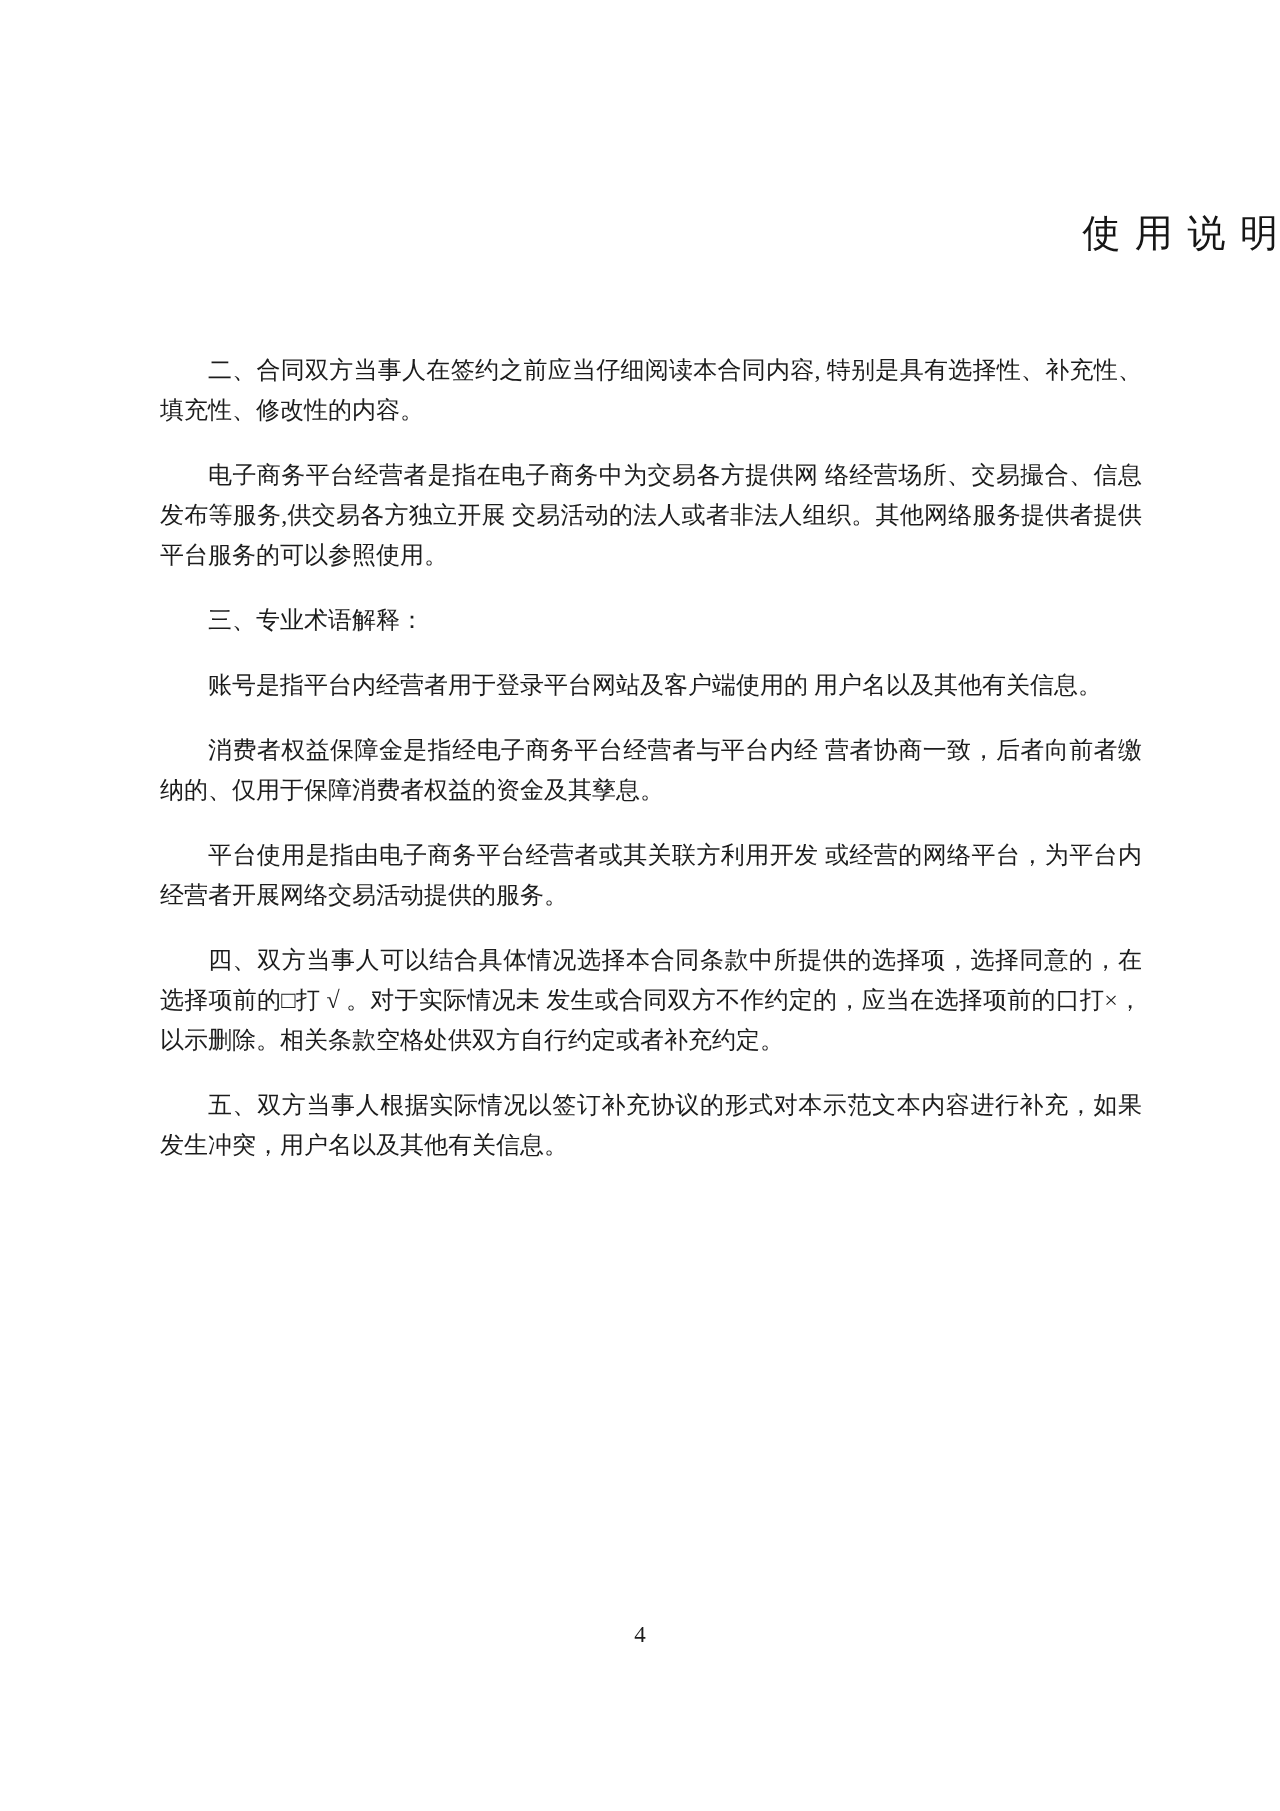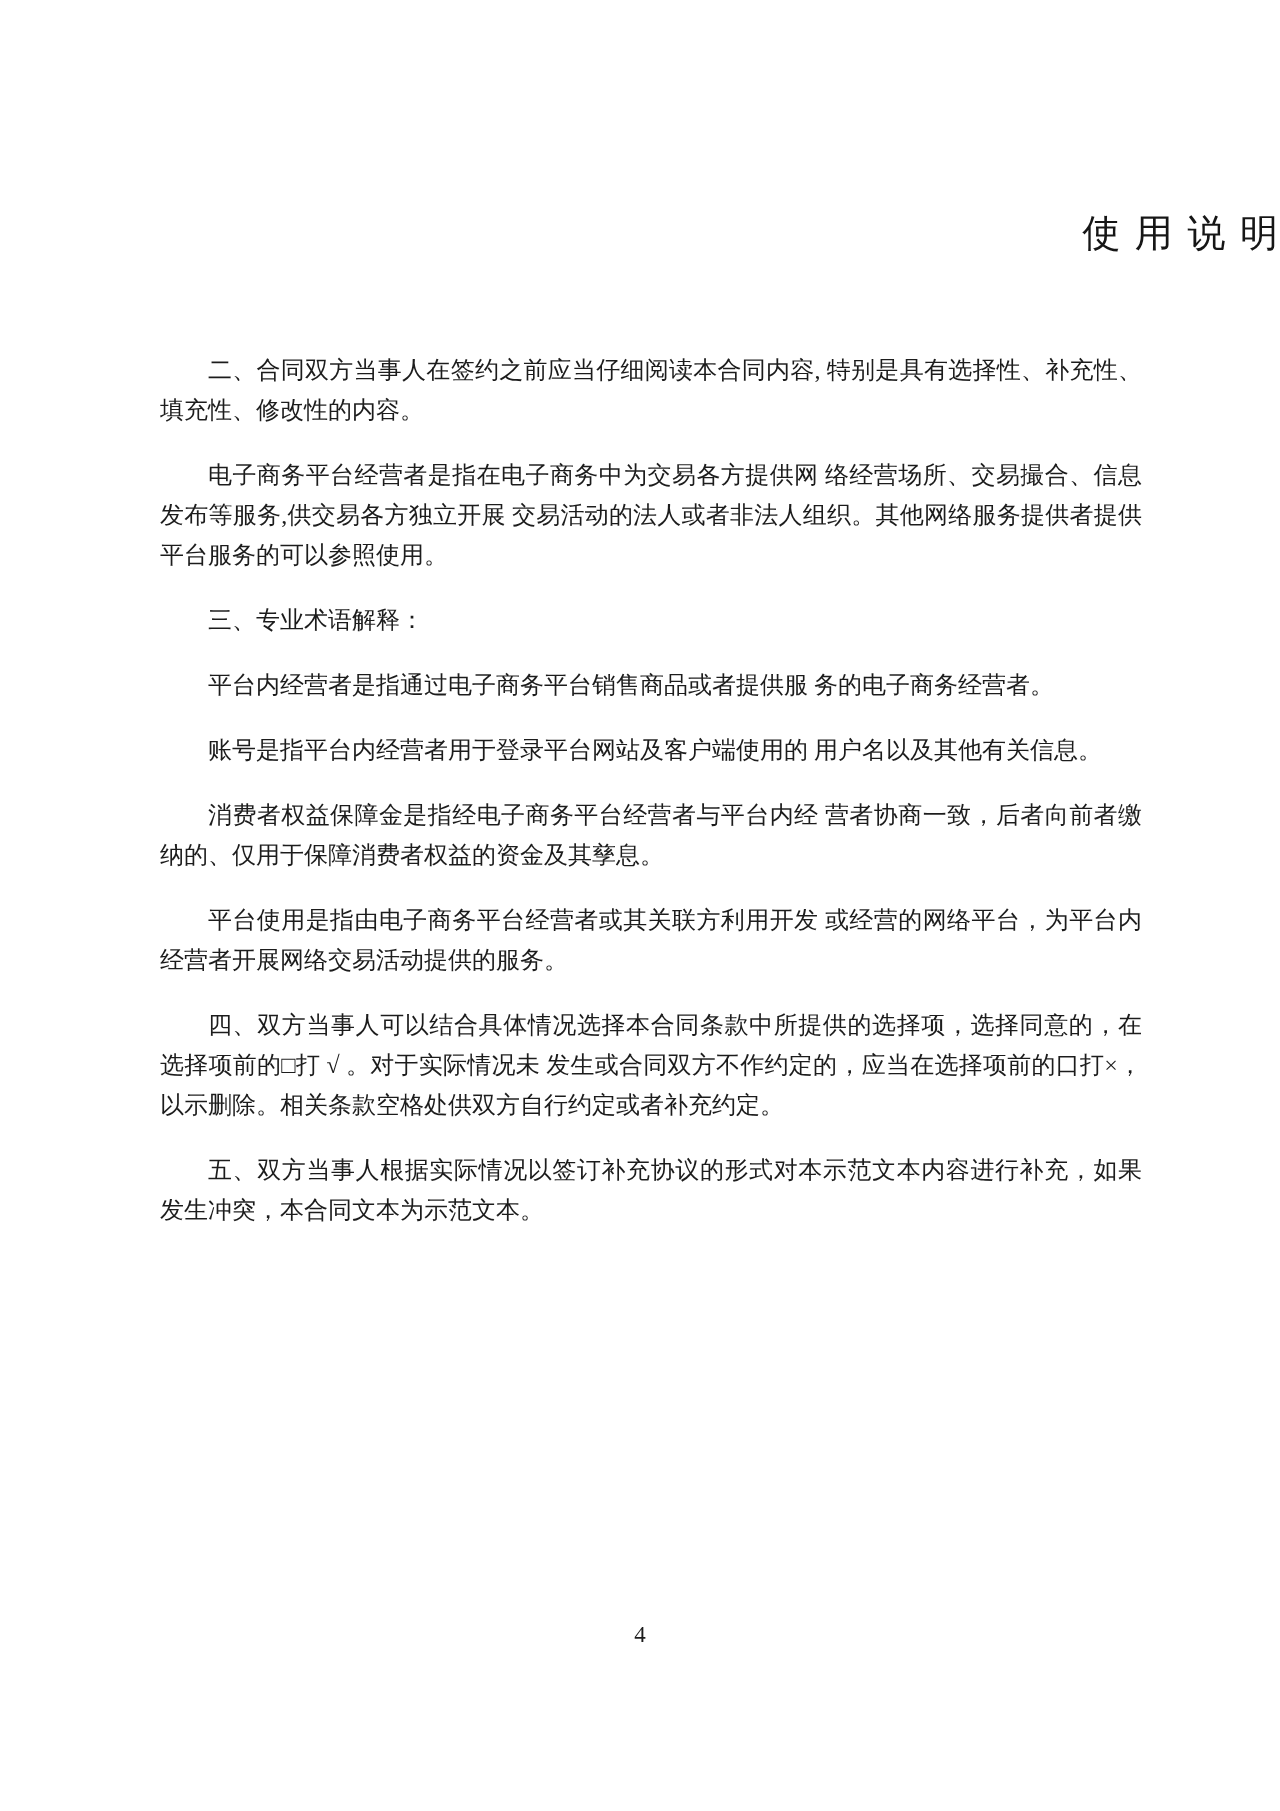--- a/index.html
+++ b/index.html
@@ -58,22 +58,21 @@
 </head>
 <body>
 
 <div class="page">
   <h1 class="doc-title">使 用 说 明</h1>
 
   <div class="doc-body">
       <p>二、合同双方当事人在签约之前应当仔细阅读本合同内容, 特别是具有选择性、补充性、填充性、修改性的内容。</p>
       <p>电子商务平台经营者是指在电子商务中为交易各方提供网 络经营场所、交易撮合、信息发布等服务,供交易各方独立开展 交易活动的法人或者非法人组织。其他网络服务提供者提供平台服务的可以参照使用。</p>
       <p>三、专业术语解释：</p>
-      <p>平台内经营者是指通过电子商务平台销售商品或者提供服 务的电子商务经营者。</p>
       <p>账号是指平台内经营者用于登录平台网站及客户端使用的 用户名以及其他有关信息。</p>
       <p>消费者权益保障金是指经电子商务平台经营者与平台内经 营者协商一致，后者向前者缴纳的、仅用于保障消费者权益的资金及其孳息。</p>
       <p>平台使用是指由电子商务平台经营者或其关联方利用开发 或经营的网络平台，为平台内经营者开展网络交易活动提供的服务。</p>
       <p>四、双方当事人可以结合具体情况选择本合同条款中所提供的选择项，选择同意的，在选择项前的□打 √ 。对于实际情况未 发生或合同双方不作约定的，应当在选择项前的口打×，以示删除。相关条款空格处供双方自行约定或者补充约定。</p>
-      <p>五、双方当事人根据实际情况以签订补充协议的形式对本示范文本内容进行补充，如果发生冲突，本合同文本为示范文本。</p>
+      <p>五、双方当事人根据实际情况以签订补充协议的形式对本示范文本内容进行补充，如果发生冲突，用户名以及其他有关信息。</p>
     </div>
 
   <div class="page-number">4</div>
 </div>
 
 </body></html>

